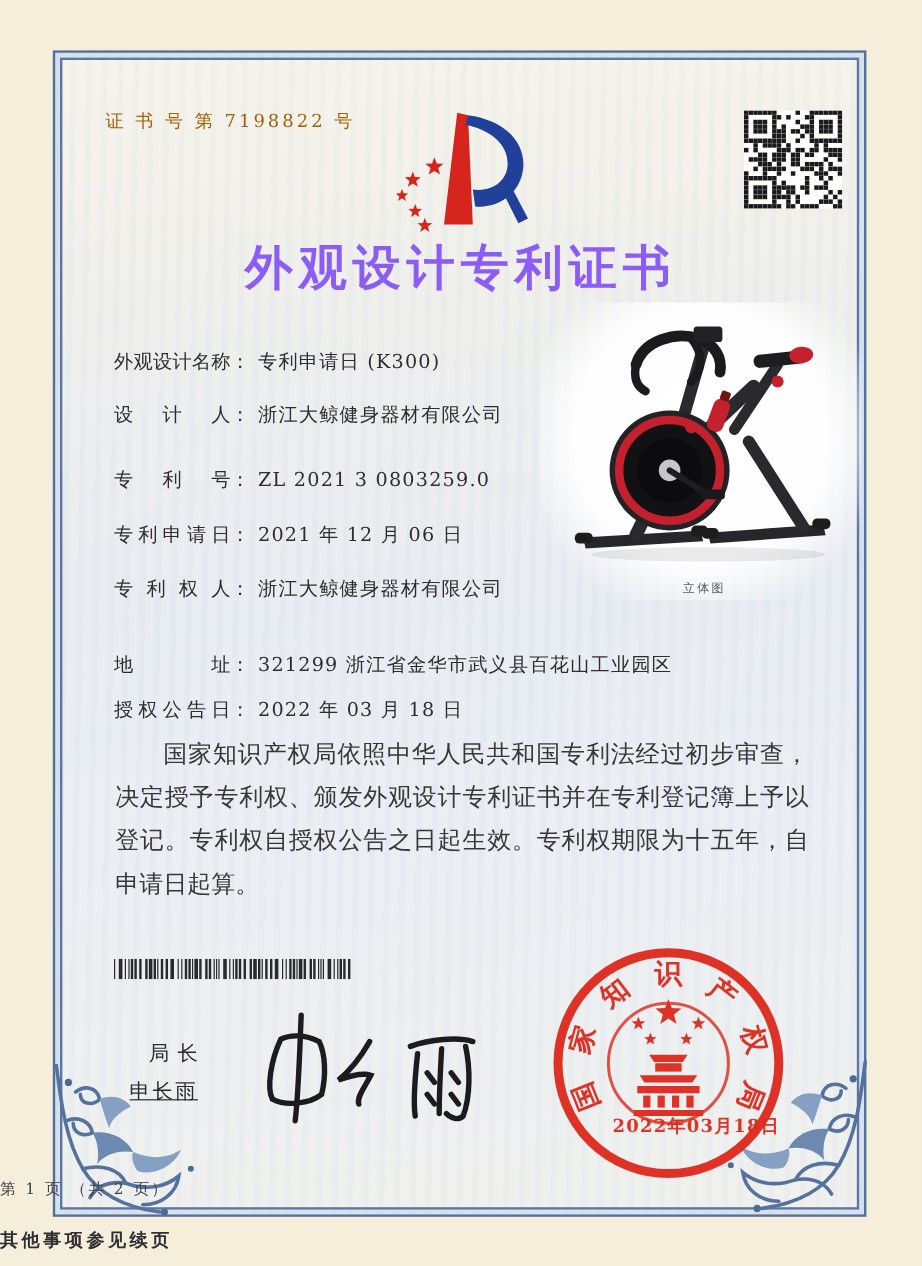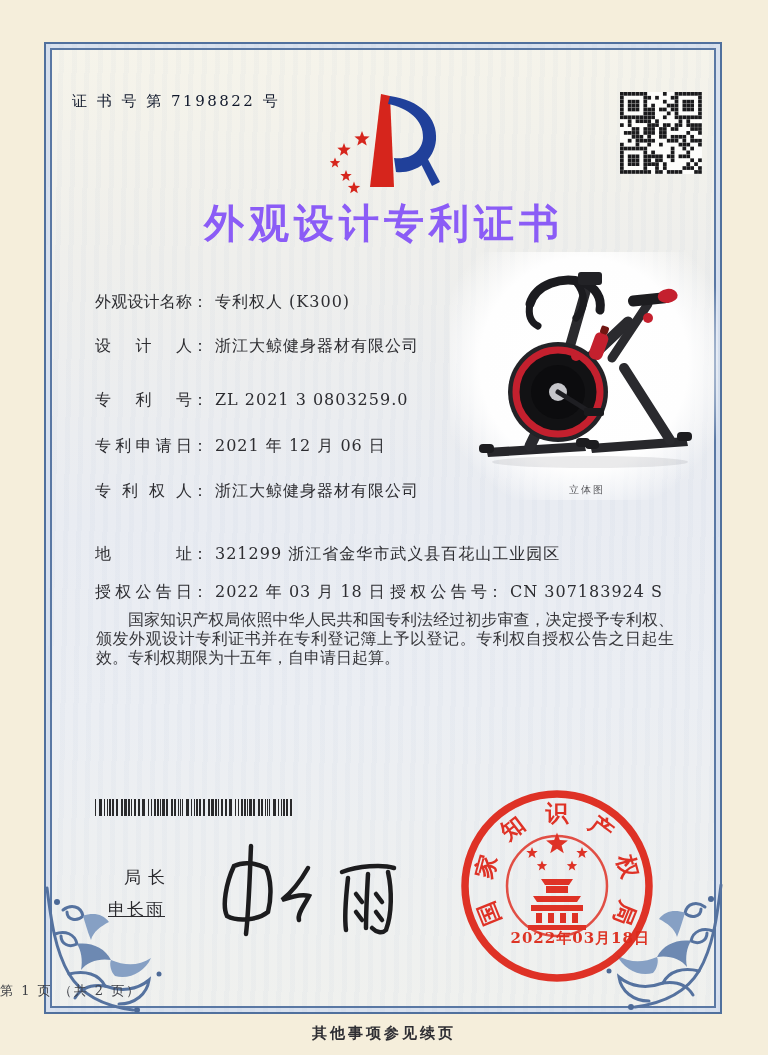--- a/index.html
+++ b/index.html
@@ -6,49 +6,49 @@
   .stage{position:relative;width:768px;height:1055px;background:#f5eedb;
          font-family:"DejaVu Serif",serif;overflow:hidden;}
   
   .frame{position:absolute;left:44px;top:42px;width:674px;height:968px;
          border:2px solid #50709d;
          background:linear-gradient(178deg,#f6f4ea 0%,#efefec 22%,#e9ecf2 48%,#ebeef3 68%,#f0f1ee 100%);
          box-shadow:inset 0 0 0 4px rgba(213,223,238,.9);}
   .frame::before{content:"";position:absolute;inset:0;
          background:repeating-linear-gradient(91deg,rgba(150,170,200,.05) 0 5px,transparent 5px 13px);}
   .frame::after{content:"";position:absolute;inset:4px;border:2px solid #5a78a4;pointer-events:none;}
-  .certno{position:absolute;left:72px;top:92px;font-size:15px;letter-spacing:2.5px;color:#0f172a;}
+  .certno{position:absolute;left:88px;top:92px;font-size:15px;letter-spacing:2.5px;color:#a16207;}
   .qr{position:absolute;left:620px;top:92px;}
   .logo{position:absolute;left:324px;top:90px;}
   .title{position:absolute;top:196px;left:0;right:0;text-align:center;
          font-size:40px;font-weight:bold;letter-spacing:5px;color:#8b5cf6;}
   .row{position:absolute;left:95px;right:60px;height:24px;font-size:16px;color:#2d2d31;}
   .flabel{display:inline-block;width:97px;text-align:justify;text-align-last:justify;vertical-align:top;}
   .colon{margin-right:7px;}
   .fvalue{letter-spacing:1px;}
   .pair2{position:absolute;left:295px;top:0;}
   .photo-bg{position:absolute;left:450px;top:252px;width:268px;height:248px;
          background:radial-gradient(ellipse at 50% 45%,#ffffff 0%,#fefefe 55%,rgba(254,254,254,0) 80%);}
   .bike{position:absolute;left:472px;top:260px;}
   .figcap{position:absolute;left:468px;top:483px;width:238px;text-align:center;
          font-size:10px;color:#58585c;letter-spacing:2px;}
-  .body-text{position:absolute;left:96px;width:578px;top:610px;font-size:16px;
-         line-height:19px;color:#37373b;text-align:justify;}
+  .body-text{position:absolute;left:96px;width:578px;top:610px;font-size:20px;
+         line-height:36px;color:#37373b;text-align:justify;}
   .body-text p{margin:0;text-indent:2em;}
   .barcode{position:absolute;left:95px;top:799px;}
   .director-label{position:absolute;left:124px;top:866px;font-size:17px;letter-spacing:7px;color:#2b2b2f;}
   .director-name{position:absolute;left:108px;top:898px;font-size:17px;letter-spacing:2px;color:#2b2b2f;text-decoration:underline;}
   .sig{position:absolute;left:196px;top:838px;}
   .seal{position:absolute;left:458px;top:787px;opacity:.93;}
   .seal-char{font-size:23px;font-weight:bold;fill:#de2417;font-family:"DejaVu Serif",serif;}
   .seal-date{position:absolute;left:466px;top:929px;width:184px;text-align:right;
          font-size:15px;font-weight:bold;color:#dd2a1a;letter-spacing:1px;opacity:.95;}
   .pagenote{position:absolute;left:0;right:0;top:982px;text-align:left;
          font-size:13px;color:#3f4147;letter-spacing:2px;}
-  .continuation{position:absolute;left:0;right:0;top:1024px;text-align:center;
+  .continuation{position:absolute;left:0;right:0;top:1024px;text-align:left;
          font-size:15px;font-weight:bold;color:#2e2e33;letter-spacing:3px;}
   .fl{position:absolute;width:135px;height:130px;}
   .fl-left{left:41px;top:886px;}
   .fl-right{right:41px;top:883px;transform:scaleX(-1);}
 </style>
 </head>
 <body>
 
 <div class="stage">
 
@@ -335,42 +335,39 @@
         <polygon points="20.0,53.0 21.7,57.6 26.7,57.8 22.8,60.9 24.1,65.7 20.0,62.9 15.9,65.7 17.2,60.9 13.3,57.8 18.3,57.6"></polygon>
         <polygon points="11.0,67.5 12.4,71.1 16.2,71.3 13.2,73.7 14.2,77.4 11.0,75.3 7.8,77.4 8.8,73.7 5.8,71.3 9.6,71.1"></polygon>
         <polygon points="22.0,80.0 23.5,84.0 27.7,84.1 24.4,86.8 25.5,90.9 22.0,88.5 18.5,90.9 19.6,86.8 16.3,84.1 20.5,84.0"></polygon>
         <polygon points="30.0,91.5 31.6,95.8 36.2,96.0 32.6,98.8 33.8,103.3 30.0,100.7 26.2,103.3 27.4,98.8 23.8,96.0 28.4,95.8"></polygon>
       </g>
   </svg>
 
   <div class="title">外观设计专利证书</div>
 
   <div class="row" style="top:292px">
-    <span class="flabel">外观设计名称</span><span class="colon">：</span><span class="fvalue">专利权人 (K300)</span>
+    <span class="flabel">外观设计名称</span><span class="colon">：</span><span class="fvalue">专利申请日 (K300)</span>
   </div>
   <div class="row" style="top:336px">
     <span class="flabel">设计人</span><span class="colon">：</span><span class="fvalue">浙江大鲸健身器材有限公司</span>
   </div>
   <div class="row" style="top:390px">
     <span class="flabel">专利号</span><span class="colon">：</span><span class="fvalue">ZL 2021 3 0803259.0</span>
   </div>
   <div class="row" style="top:436px">
     <span class="flabel">专利申请日</span><span class="colon">：</span><span class="fvalue">2021 年 12 月 06 日</span>
   </div>
   <div class="row" style="top:481px">
     <span class="flabel">专利权人</span><span class="colon">：</span><span class="fvalue">浙江大鲸健身器材有限公司</span>
   </div>
   <div class="row" style="top:544px">
     <span class="flabel">地址</span><span class="colon">：</span><span class="fvalue">321299 浙江省金华市武义县百花山工业园区</span>
   </div>
   <div class="row" style="top:582px">
     <span class="flabel">授权公告日</span><span class="colon">：</span><span class="fvalue">2022 年 03 月 18 日</span>
-    <span class="pair2">
-      <span class="flabel">授权公告号</span><span class="colon">：</span><span class="fvalue">CN 307183924 S</span>
-    </span>
   </div>
 
   <div class="photo-bg"></div>
   <svg class="bike" width="230" height="212" viewBox="0 0 230 212">
     <ellipse cx="118" cy="202" rx="98" ry="6" fill="rgba(60,60,70,.10)"></ellipse>
     <g stroke-linecap="round">
       <path d="M118 184 L214 177 L216 186 L120 193 Z" fill="#27272b"></path>
       <rect x="205" y="172" width="15" height="9" rx="4" fill="#1c1c1f"></rect>
       <rect x="113" y="180" width="14" height="9" rx="4" fill="#1c1c1f"></rect>
       <path d="M14 188 L112 182 L114 191 L16 197 Z" fill="#27272b"></path>

